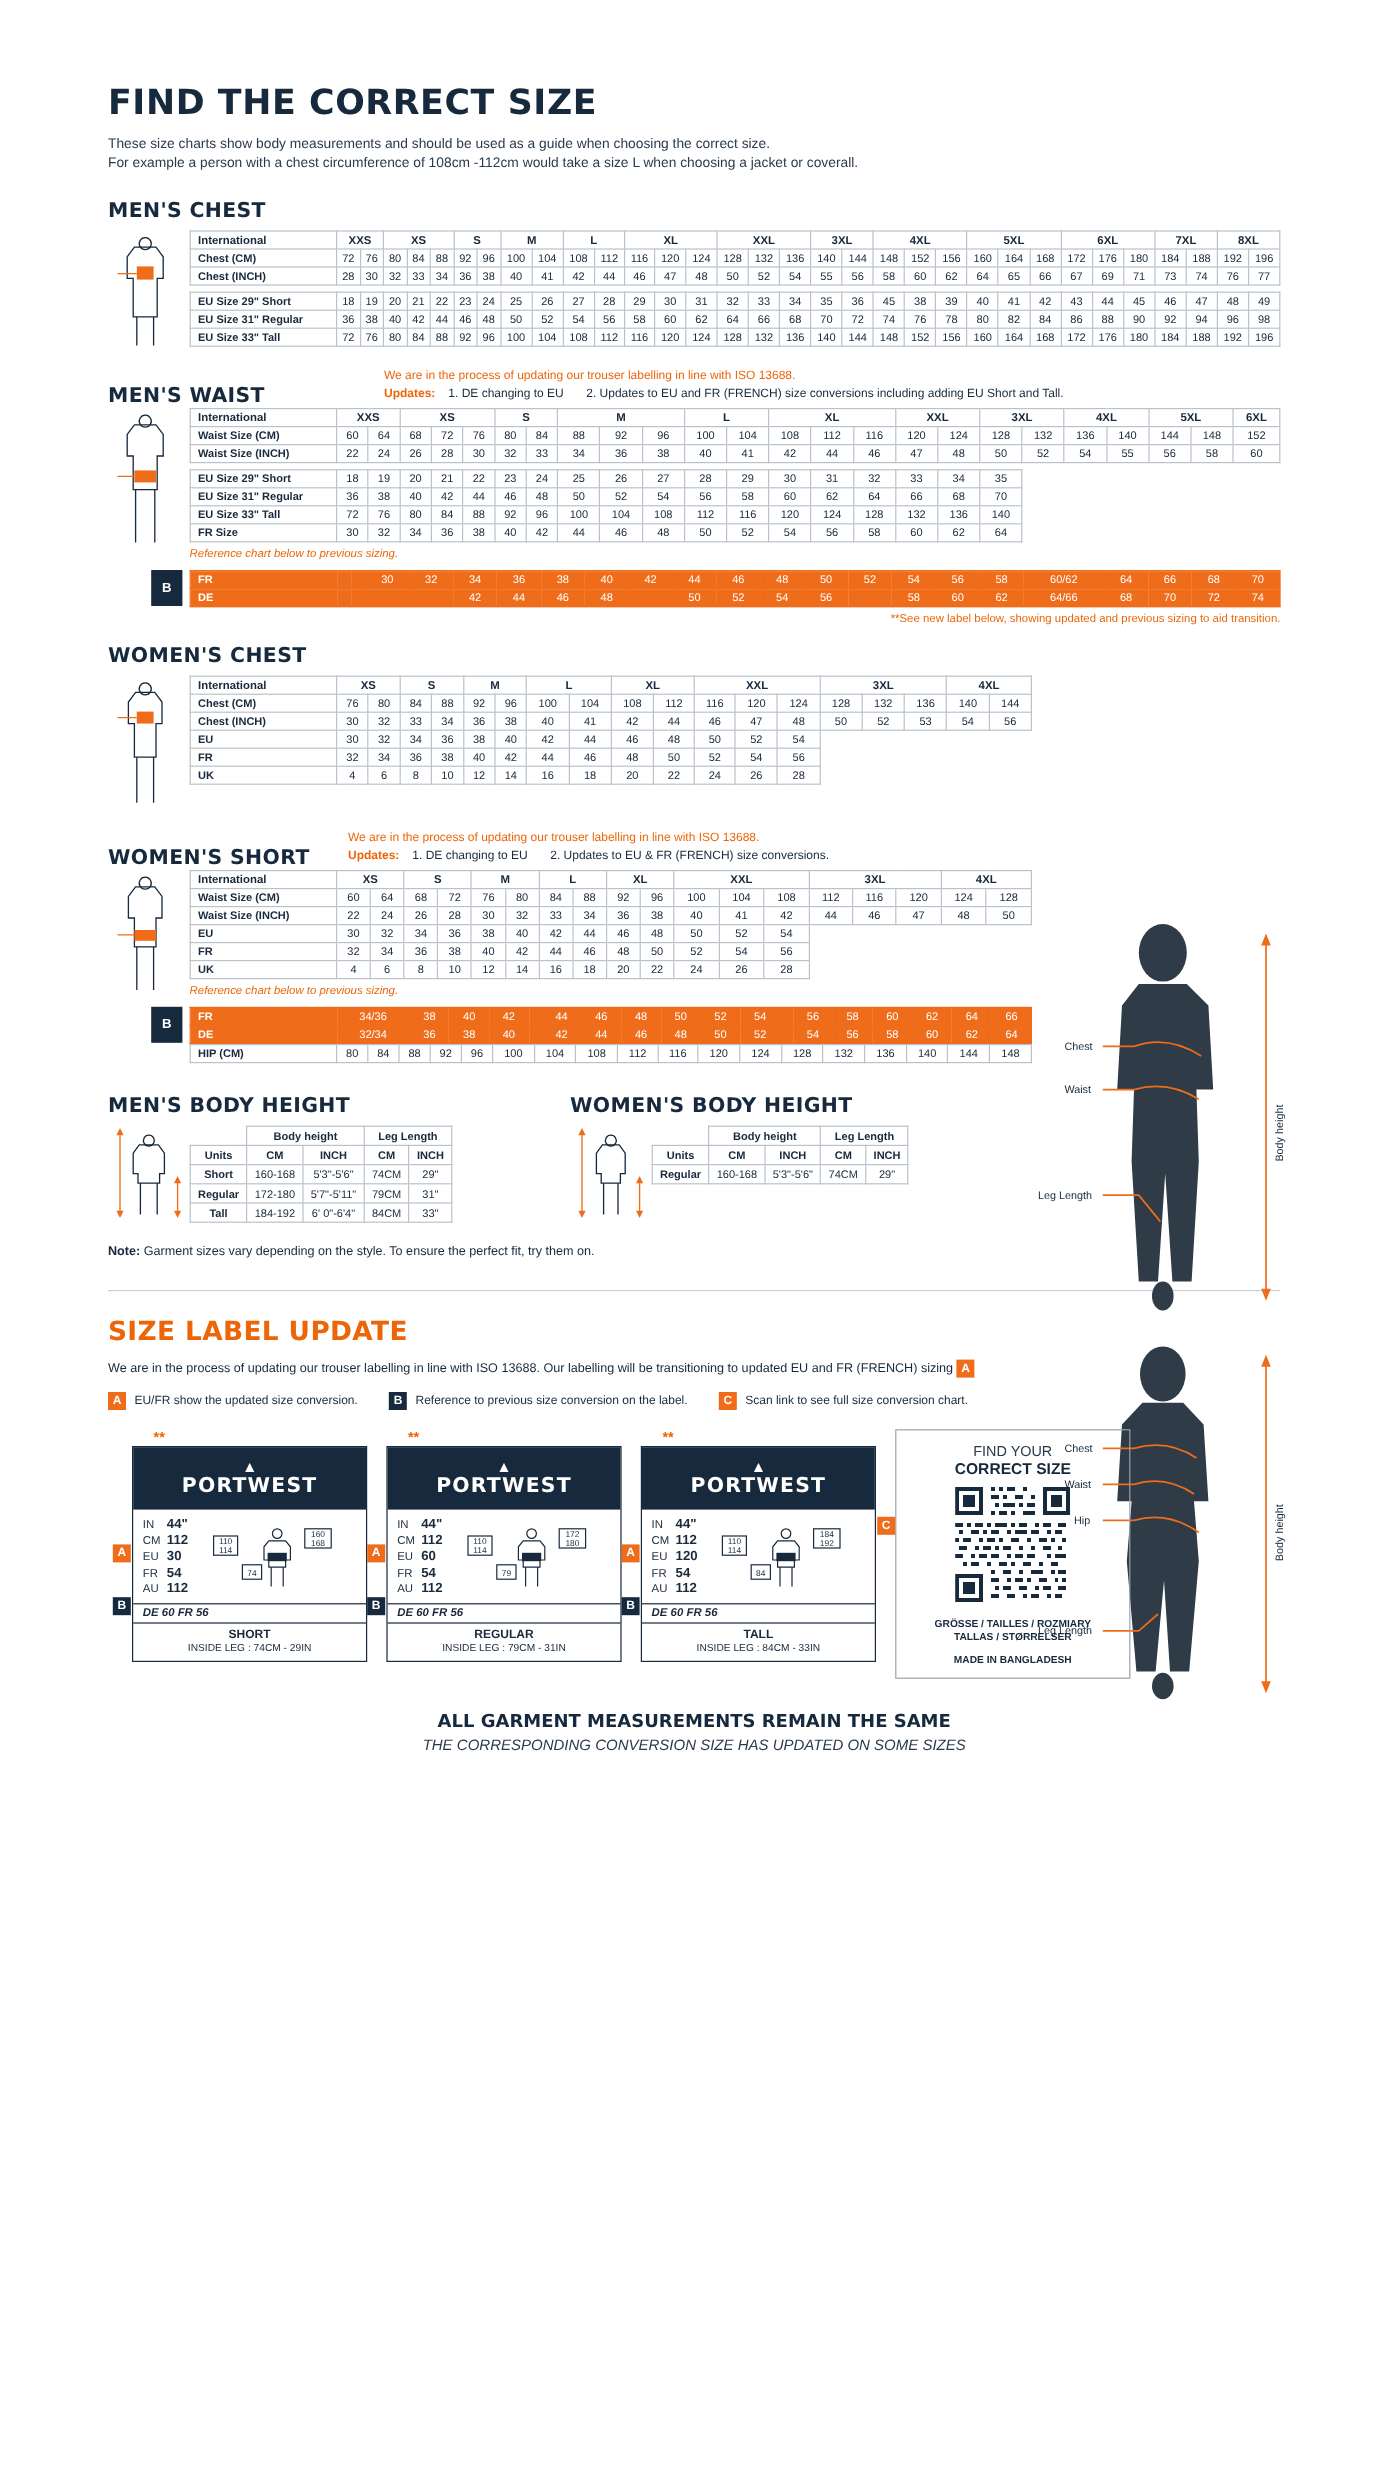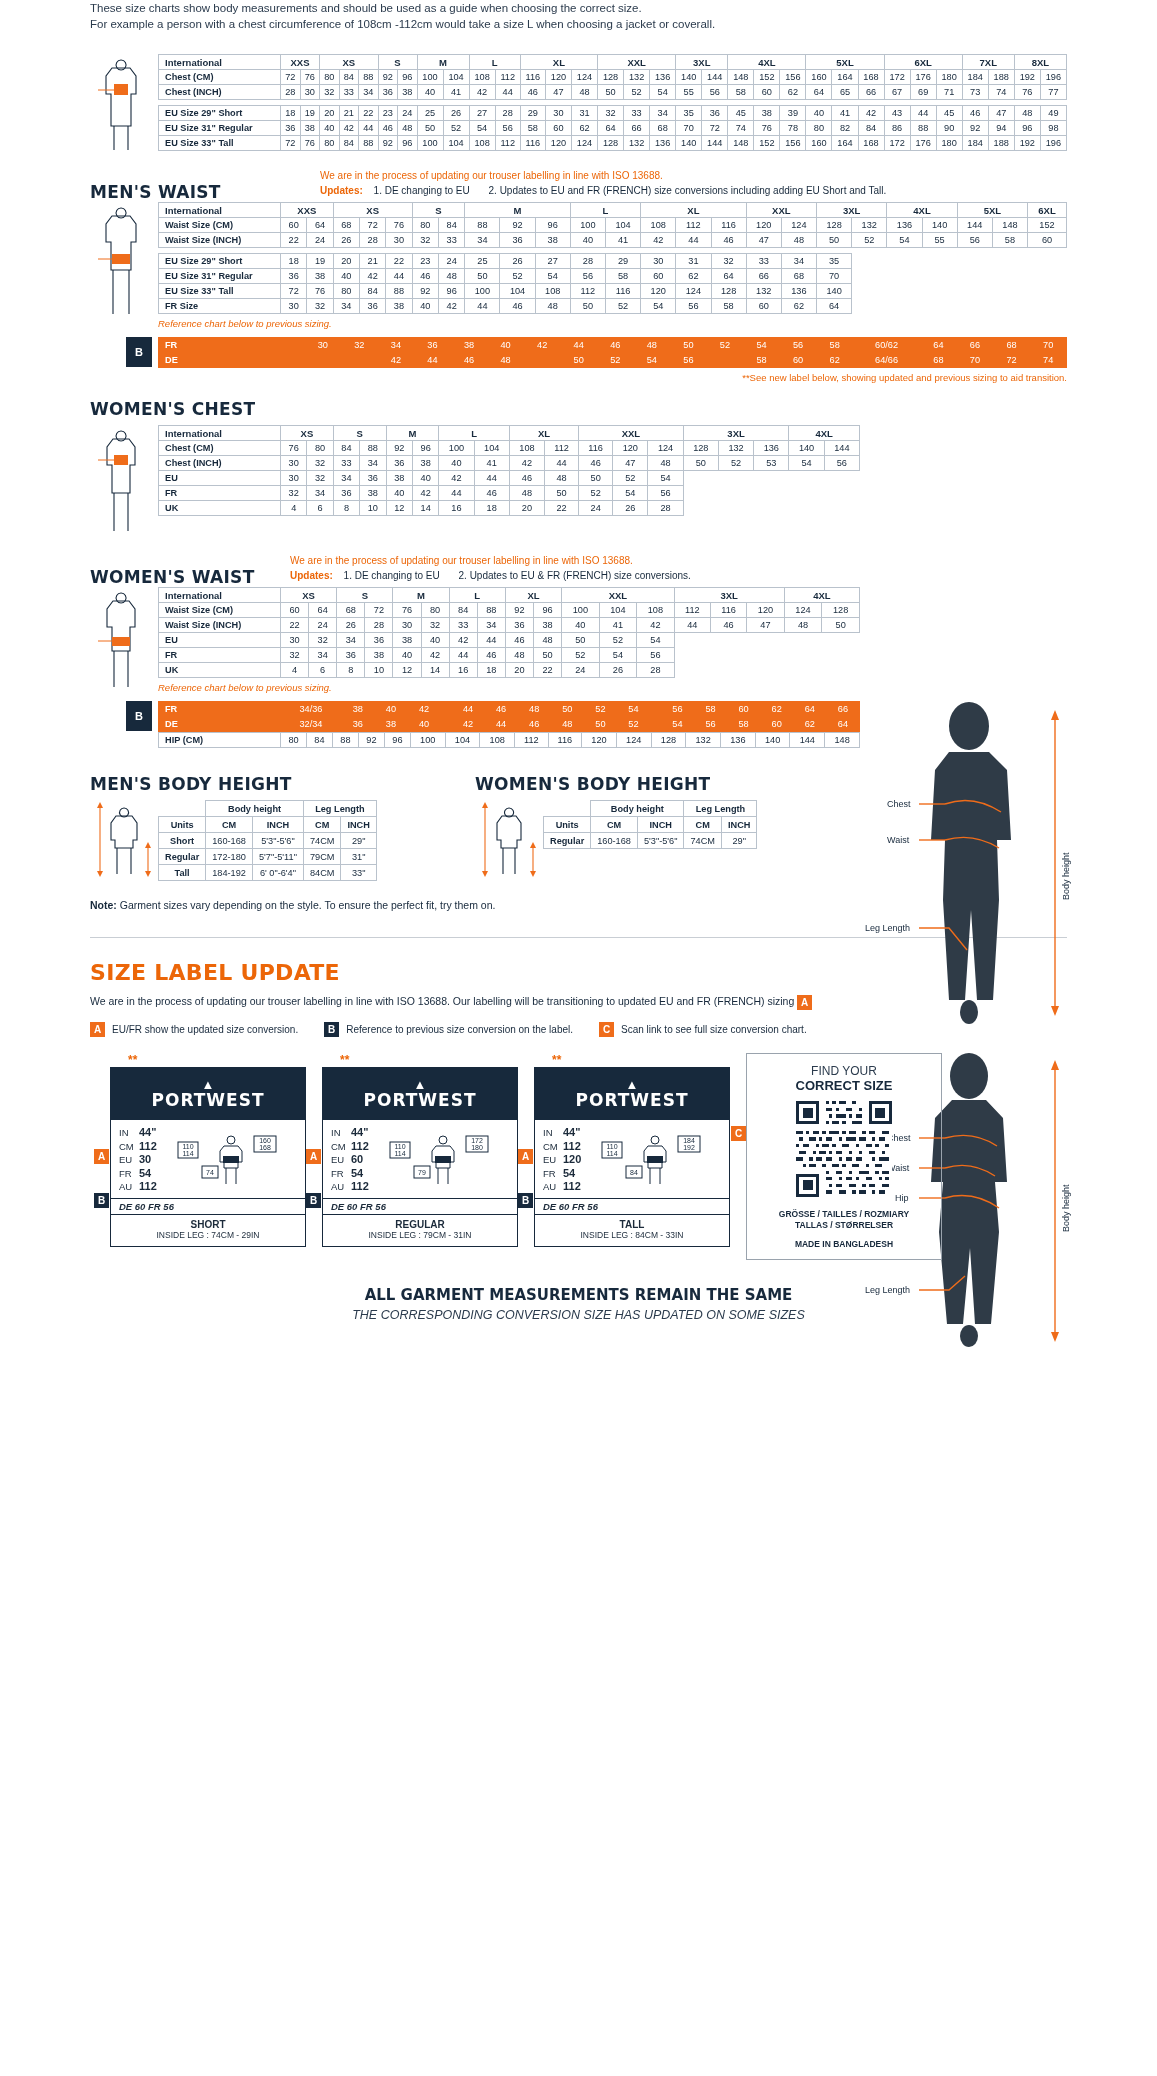--- a/index.html
+++ b/index.html
@@ -110,25 +110,27 @@
   .bottom1 { text-align:center; font-size:15px; font-weight:bold; color:#17293c; margin-top:26px; font-family:"DejaVu Sans", sans-serif;}
   .bottom2 { text-align:center; font-size:12.5px; color:#2b3b4d; margin-top:4px; margin-bottom:30px;font-style:italic; }
 
   .models { position:absolute; right:78px; top:700px; width:230px; }
 </style>
 </head>
 <body>
 
 <div class="page">
 
+  <h1 class="main-title">FIND THE CORRECT SIZE</h1>
   <div class="intro">
     <div>These size charts show body measurements and should be used as a guide when choosing the correct size.</div>
     <div>For example a person with a chest circumference of 108cm -112cm would take a size L when choosing a jacket or coverall.</div>
   </div>
 
+  <h2 class="section-title">MEN'S CHEST</h2>
   <div class="block row-flex">
     <div class="fig">
       <svg width="62" height="100" viewBox="0 0 62 100">
         <g fill="none" stroke="#17293c" stroke-width="1.1">
           <path d="M31 6 a5 5 0 1 0 0.1 0 Z"></path>
           <path d="M22 14 L40 14 L46 22 L46 40 L41 40 L41 72 L21 72 L21 40 L16 40 L16 22 Z"></path>
           <path d="M24 72 L24 96 M38 72 L38 96"></path>
         </g>
         <rect x="24" y="30" width="14" height="11" fill="#ef6c1a"></rect>
         <g stroke="#ef6c1a" stroke-width="1">
@@ -723,21 +725,21 @@
               <td>24</td>
               <td>26</td>
               <td>28</td>
             </tr>
           </tbody>
       </table>
     </div>
   </div>
 
   <div class="row-flex" style="margin-top:12px;align-items:flex-end;width:770px">
-    <h2 class="section-title" style="width:200px;flex:0 0 200px;margin-bottom:0">WOMEN'S WAIST</h2>
+    <h2 class="section-title" style="width:200px;flex:0 0 200px;margin-bottom:0">WOMEN'S SHORT</h2>
     <div style="flex:1">
       <div class="note-orange">We are in the process of updating our trouser labelling in line with ISO 13688.</div>
       <div class="updates-line">
         <span class="o" style="font-weight:bold">Updates:</span>
         <span style="margin-left:8px">1. DE changing to EU</span>
         <span style="margin-left:16px">2. Updates to EU &amp; FR (FRENCH) size conversions.</span>
       </div>
     </div>
   </div>
 

